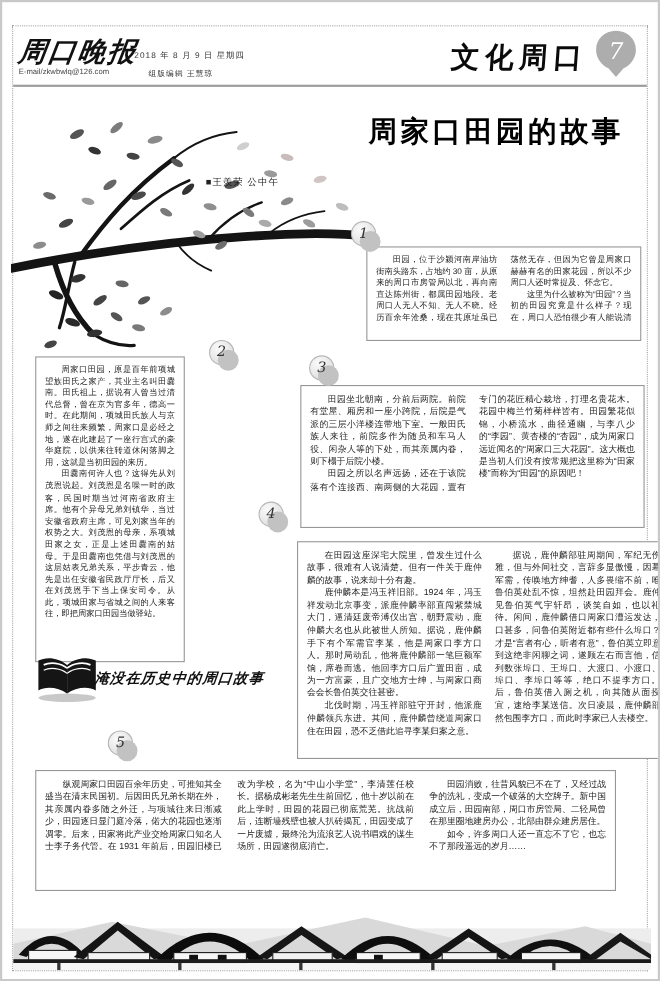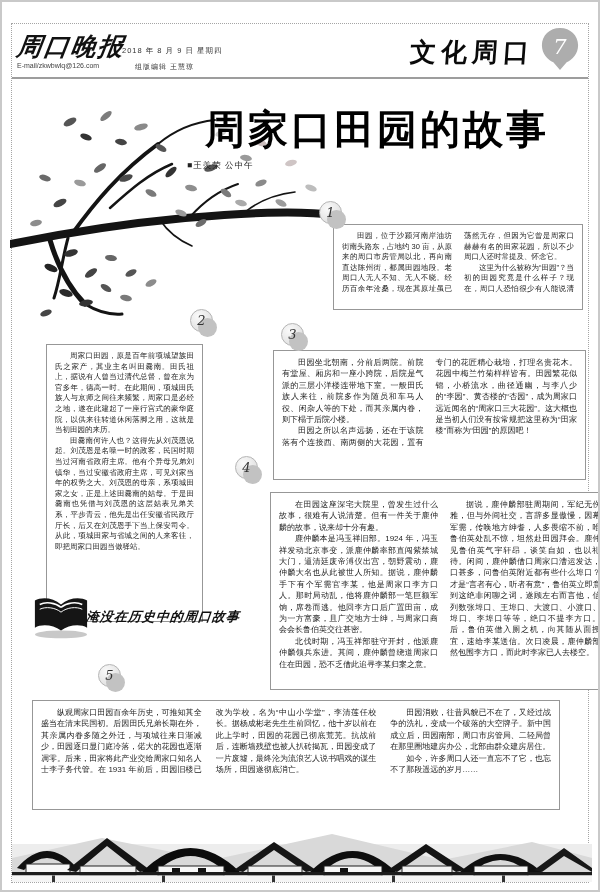--- a/index.html
+++ b/index.html
@@ -26,23 +26,23 @@
   .section-title{
     position:absolute;left:408px;top:33px;width:130px;
     font-family:"DejaVu Serif","Liberation Serif",serif;
     font-size:26px;font-weight:bold;letter-spacing:5px;color:#0a0a0a;
     transform:skewX(-4deg);
   }
   .page-badge{position:absolute;left:538px;top:24px;width:40px;height:46px;}
   .head-rule{position:absolute;left:10px;right:10px;top:75px;height:2px;background:#9d9d9d;}
   
   .art-title{
-    position:absolute;left:185px;top:100px;width:380px;text-align:center;
-    font-family:"DejaVu Serif","Liberation Serif",serif;
-    font-size:40px;font-weight:900;color:#000;letter-spacing:3px;
+    position:absolute;left:185px;top:100px;width:380px;text-align:right;
+    font-family:"DejaVu Serif","Liberation Serif",serif;
+    font-size:26px;font-weight:900;color:#000;letter-spacing:3px;
   }
   .art-byline{position:absolute;left:185px;top:158px;width:380px;text-align:left;font-size:8.5px;color:#222;letter-spacing:1px;}
   
   .tbox{
     position:absolute;background:#fff;border:1px solid #979797;
     padding:6px 8px;box-sizing:border-box;overflow:hidden;
   }
   .tbox::before{
     content:"";position:absolute;z-index:-1;
     left:14px;top:16px;right:-13px;bottom:-13px;
@@ -155,21 +155,21 @@
   <div class="art-byline">■王羡荣 公中午</div>
 
   <section class="tbox f75" style="left:331px;top:222px;width:250px;height:86px;">
     <div class="cols2">
         <p>田园，位于沙颍河南岸油坊街南头路东，占地约 30 亩，从原来的周口市房管局以北，再向南直达陈州街，都属田园地段。老周口人无人不知、无人不晓。经历百余年沧桑，现在其原址虽已荡然无存，但因为它曾是周家口赫赫有名的田家花园，所以不少周口人还时常提及、怀念它。</p>
         <p>这里为什么被称为“田园”？当初的田园究竟是什么样子？现在，周口人恐怕很少有人能说清楚。笔者据以往采访与收集、整理的传说，略作介绍。</p>
       </div>
   </section>
   <div class="numc" style="left:317px;top:199px;">1</div>
 
-  <section class="tbox f75" style="left:44px;top:322px;width:157px;height:278px;margin-top:20px;">
+  <section class="tbox f75" style="left:30px;top:322px;width:136px;height:278px;">
     <div class="cols1">
         <p>周家口田园，原是百年前项城望族田氏之家产，其业主名叫田爨南。田氏祖上，据说有人曾当过清代总督，曾在京为官多年，德高一时。在此期间，项城田氏族人与京师之间往来频繁，周家口是必经之地，遂在此建起了一座行宫式的豪华庭院，以供来往转道休闲落脚之用，这就是当初田园的来历。</p>
         <p>田爨南何许人也？这得先从刘茂恩说起。刘茂恩是名噪一时的政客，民国时期当过河南省政府主席。他有个异母兄弟刘镇华，当过安徽省政府主席，可见刘家当年的权势之大。刘茂恩的母亲，系项城田家之女，正是上述田爨南的姑母。于是田爨南也凭借与刘茂恩的这层姑表兄弟关系，平步青云，他先是出任安徽省民政厅厅长，后又在刘茂恩手下当上保安司令。从此，项城田家与省城之间的人来客往，即把周家口田园当做驿站。</p>
       </div>
   </section>
   <div class="numc" style="left:188px;top:307px;">2</div>
 
   <section class="tbox f80" style="left:271px;top:348px;width:313px;height:130px;">
     <div class="cols2">
         <p>田园坐北朝南，分前后两院。前院有堂屋、厢房和一座小跨院，后院是气派的三层小洋楼连带地下室。一般田氏族人来往，前院多作为随员和车马人役、闲杂人等的下处，而其亲属内眷，则下榻于后院小楼。</p>

